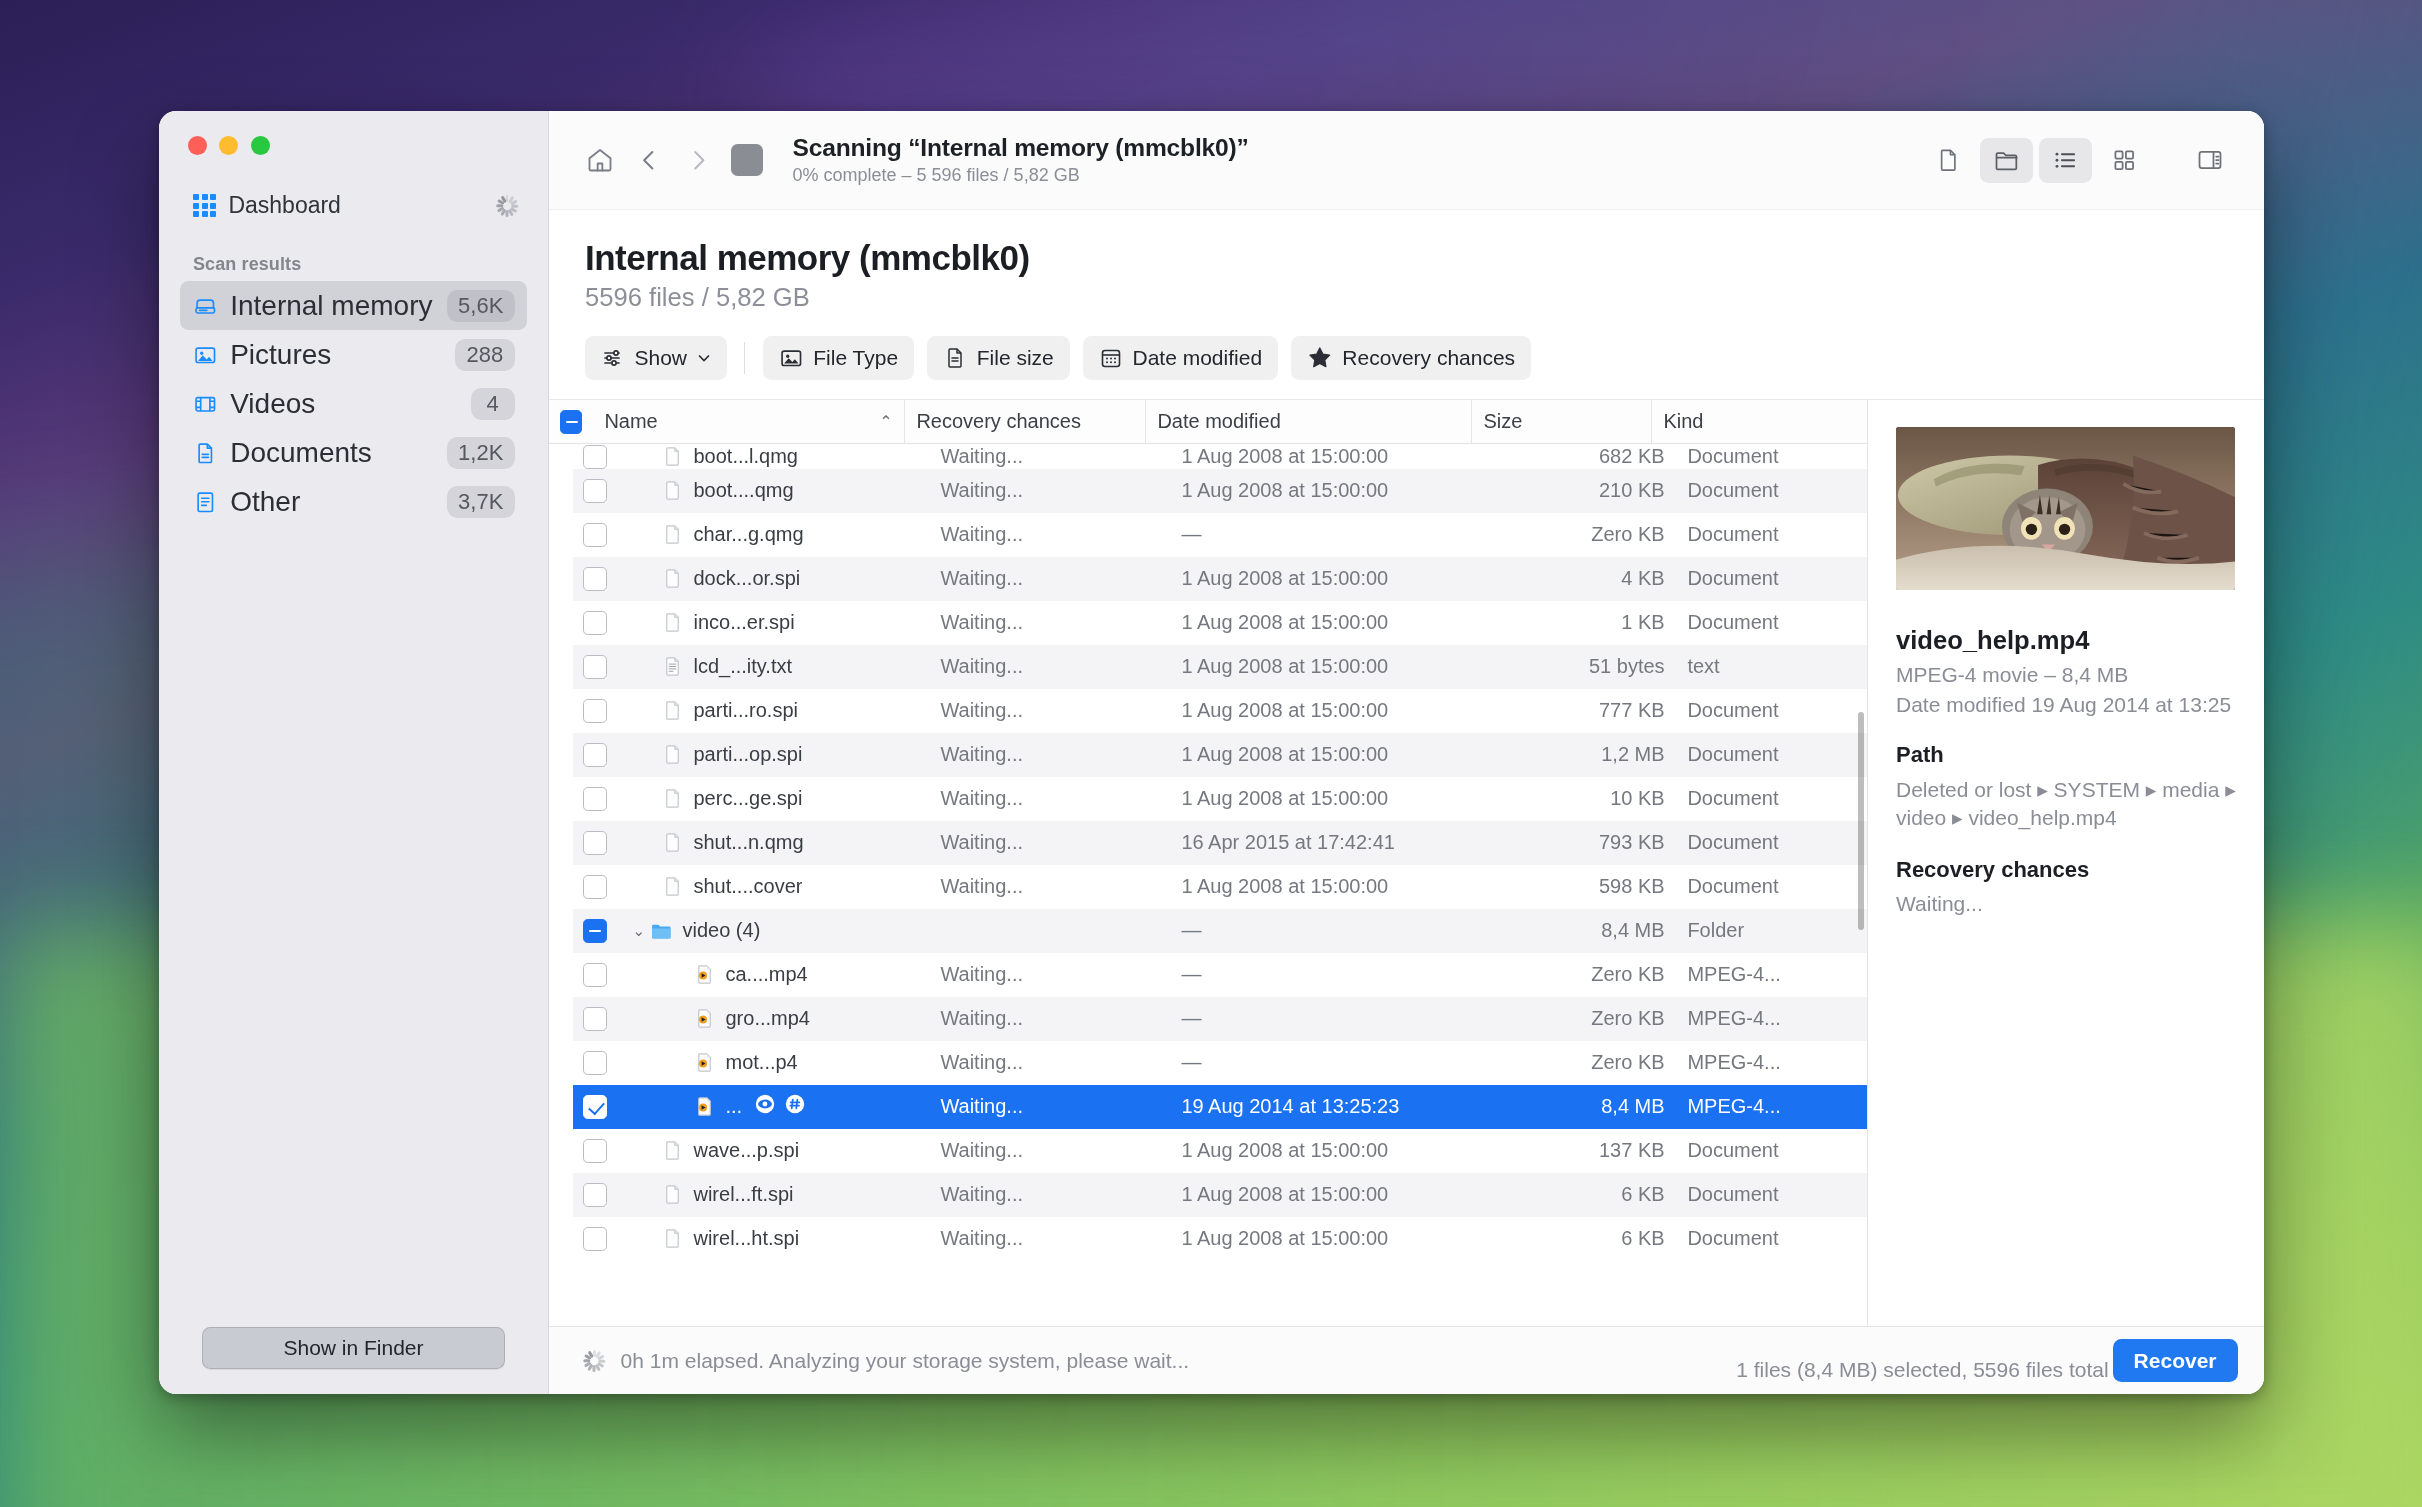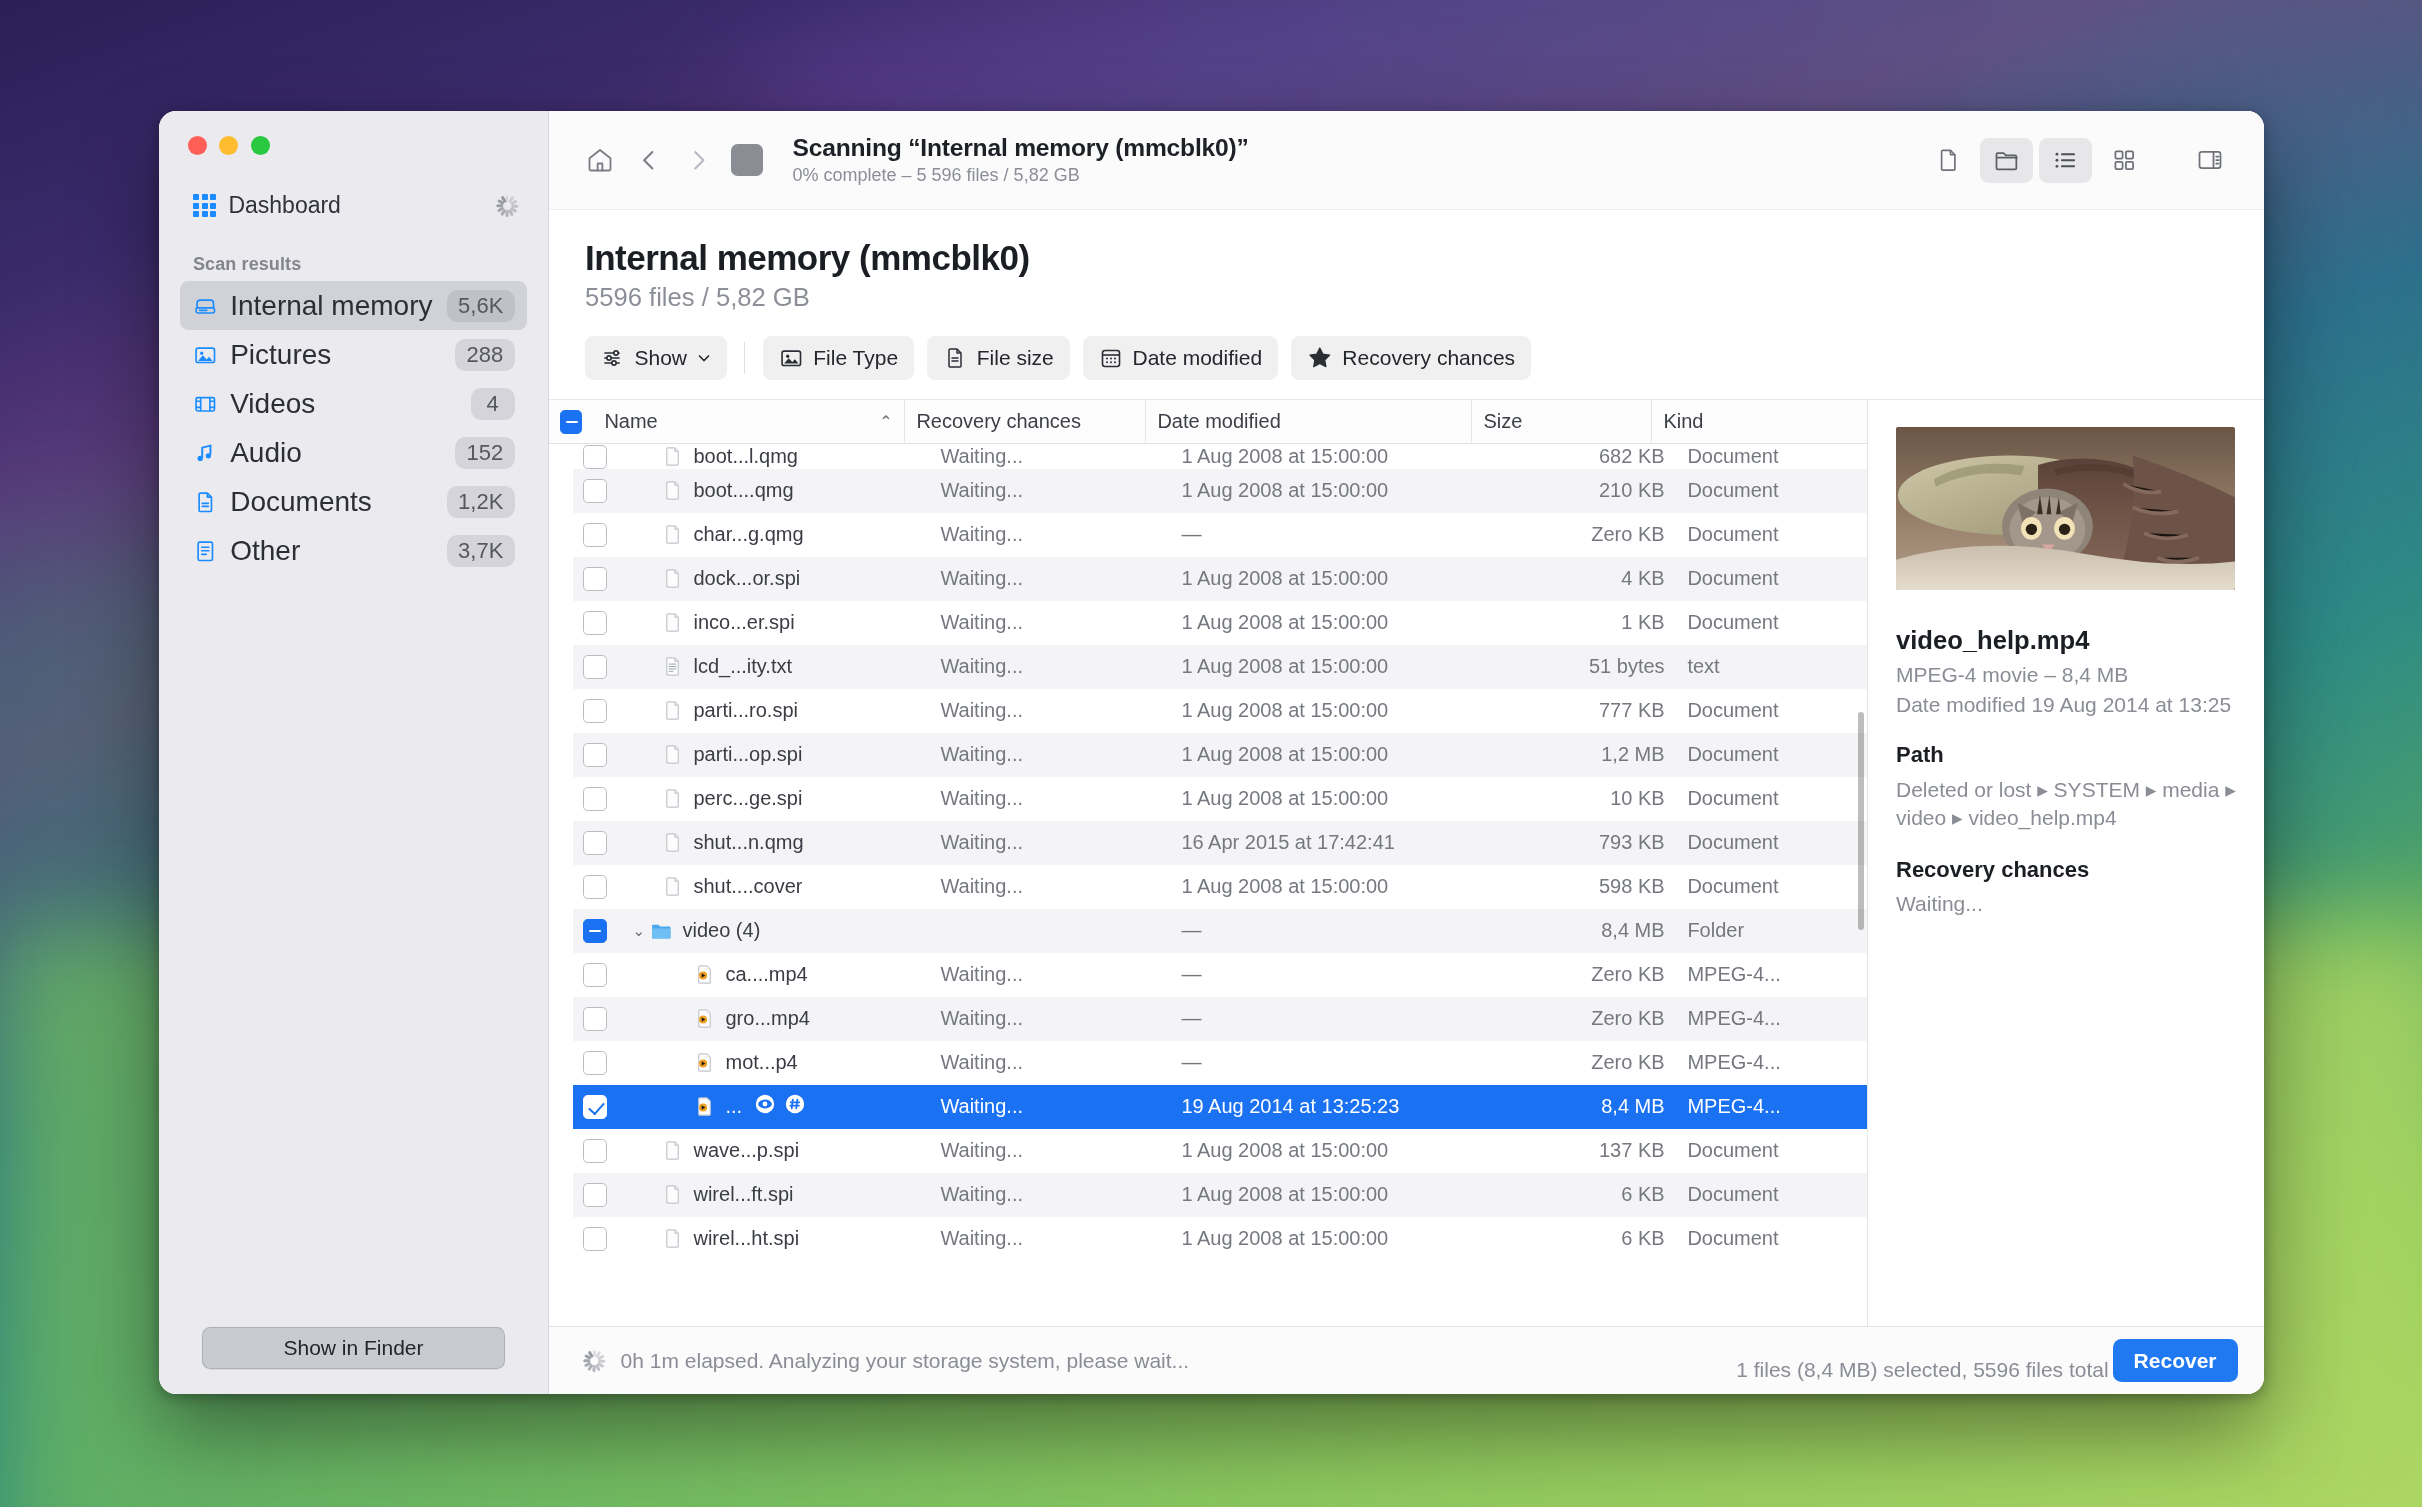--- a/index.html
+++ b/index.html
@@ -262,32 +262,20 @@
         </div>
         <div class="nav-item">
           <span class="nav-icon">
             <svg viewBox="0 0 24 24" fill="none" stroke="#1a8cff" stroke-width="1.6">
               <rect x="3" y="5.5" width="18" height="13" rx="1.6"></rect>
               <path d="M7.5 5.5v13M16.5 5.5v13M3 9h4.5M3 15h4.5M16.5 9H21M16.5 15H21"></path>
             </svg>
           </span>
           <span class="nav-label">Videos</span>
           <span class="badge">4</span>
-        </div>
-        <div class="nav-item">
-          <span class="nav-icon">
-            <svg viewBox="0 0 24 24">
-              <path d="M17 4.5l-8 2v9.2" fill="none" stroke="#1a8cff" stroke-width="1.9" stroke-linecap="round"></path>
-              <path d="M17 4.5v8" fill="none" stroke="#1a8cff" stroke-width="1.9" stroke-linecap="round"></path>
-              <circle cx="7" cy="17" r="2.6" fill="#1a8cff"></circle>
-              <circle cx="15" cy="14.5" r="2.6" fill="#1a8cff"></circle>
-            </svg>
-          </span>
-          <span class="nav-label">Audio</span>
-          <span class="badge">152</span>
         </div>
         <div class="nav-item">
           <span class="nav-icon">
             <svg viewBox="0 0 24 24" fill="none" stroke="#1a8cff" stroke-width="1.6" stroke-linejoin="round">
               <path d="M14 3H7a1 1 0 0 0-1 1v16a1 1 0 0 0 1 1h10a1 1 0 0 0 1-1V7z"></path>
               <path d="M14 3v4h4"></path>
               <path d="M9 13h6M9 16h6" stroke-linecap="round"></path>
             </svg>
           </span>
           <span class="nav-label">Documents</span>

